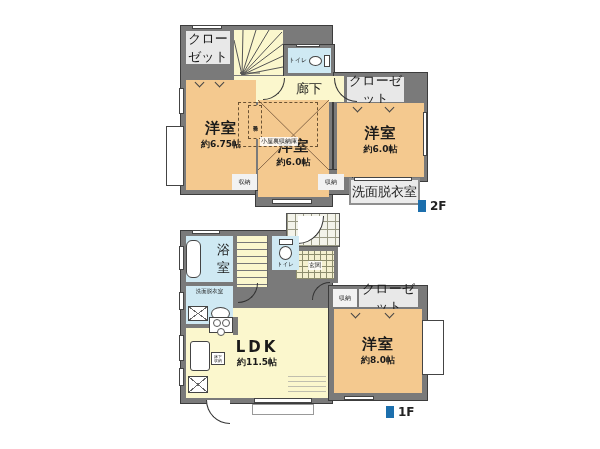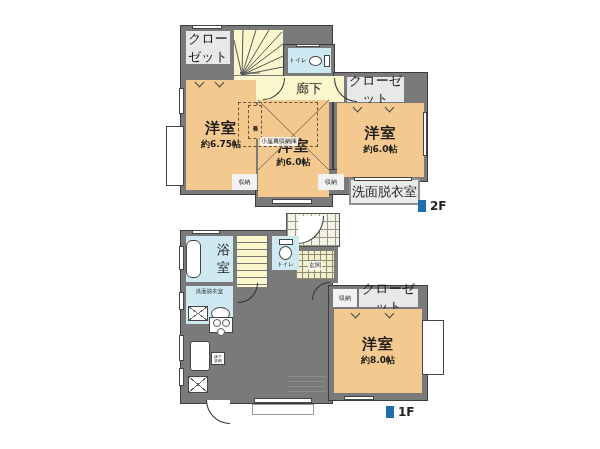--- a/index.html
+++ b/index.html
@@ -161,20 +161,24 @@
 
 
   <div class="abs yellow treads" style="left:237px;top:235px;width:31px;height:52px;border-right:1px solid #666;"></div>
 
   <div class="abs room blue" style="left:272px;top:236px;width:27px;height:34px;justify-content:flex-start;padding-top:3px;gap:1px;">
     <span style="width:12px;height:4px;border:1px solid #444;background:#fff;"></span>
     <span style="width:11px;height:12px;border:1px solid #444;border-radius:50%;background:#fff;"></span>
     <span style="font-size:5.5px;">トイレ</span>
   </div>
 
+  <div class="abs room yellow" style="left:186px;top:308px;width:142px;height:90px;">
+    <span class="rname" style="letter-spacing:3px;">LDK</span>
+    <span class="rsize">約11.5帖</span>
+  </div>
   <div class="abs" style="left:184px;top:324px;width:50px;height:4px;background:#7a7a7a;"></div>
   <div class="abs" style="left:233px;top:303px;width:22px;height:5px;background:#7a7a7a;"></div>
   <div class="abs" style="left:233px;top:317px;width:5px;height:18px;background:#7a7a7a;"></div>
 
   <div class="abs room blue" style="left:186px;top:286px;width:47px;height:38px;justify-content:flex-start;padding-top:2px;">
     <span style="font-size:5.5px;width:30px;text-align:center;line-height:1.1;">洗面脱衣室</span>
   </div>
   <div class="abs xbox" style="left:188px;top:306px;width:20px;height:15px;"></div>
   <div class="abs" style="left:211px;top:307px;width:19px;height:13px;border:1px solid #444;border-radius:50%;background:#fff;"></div>
 

